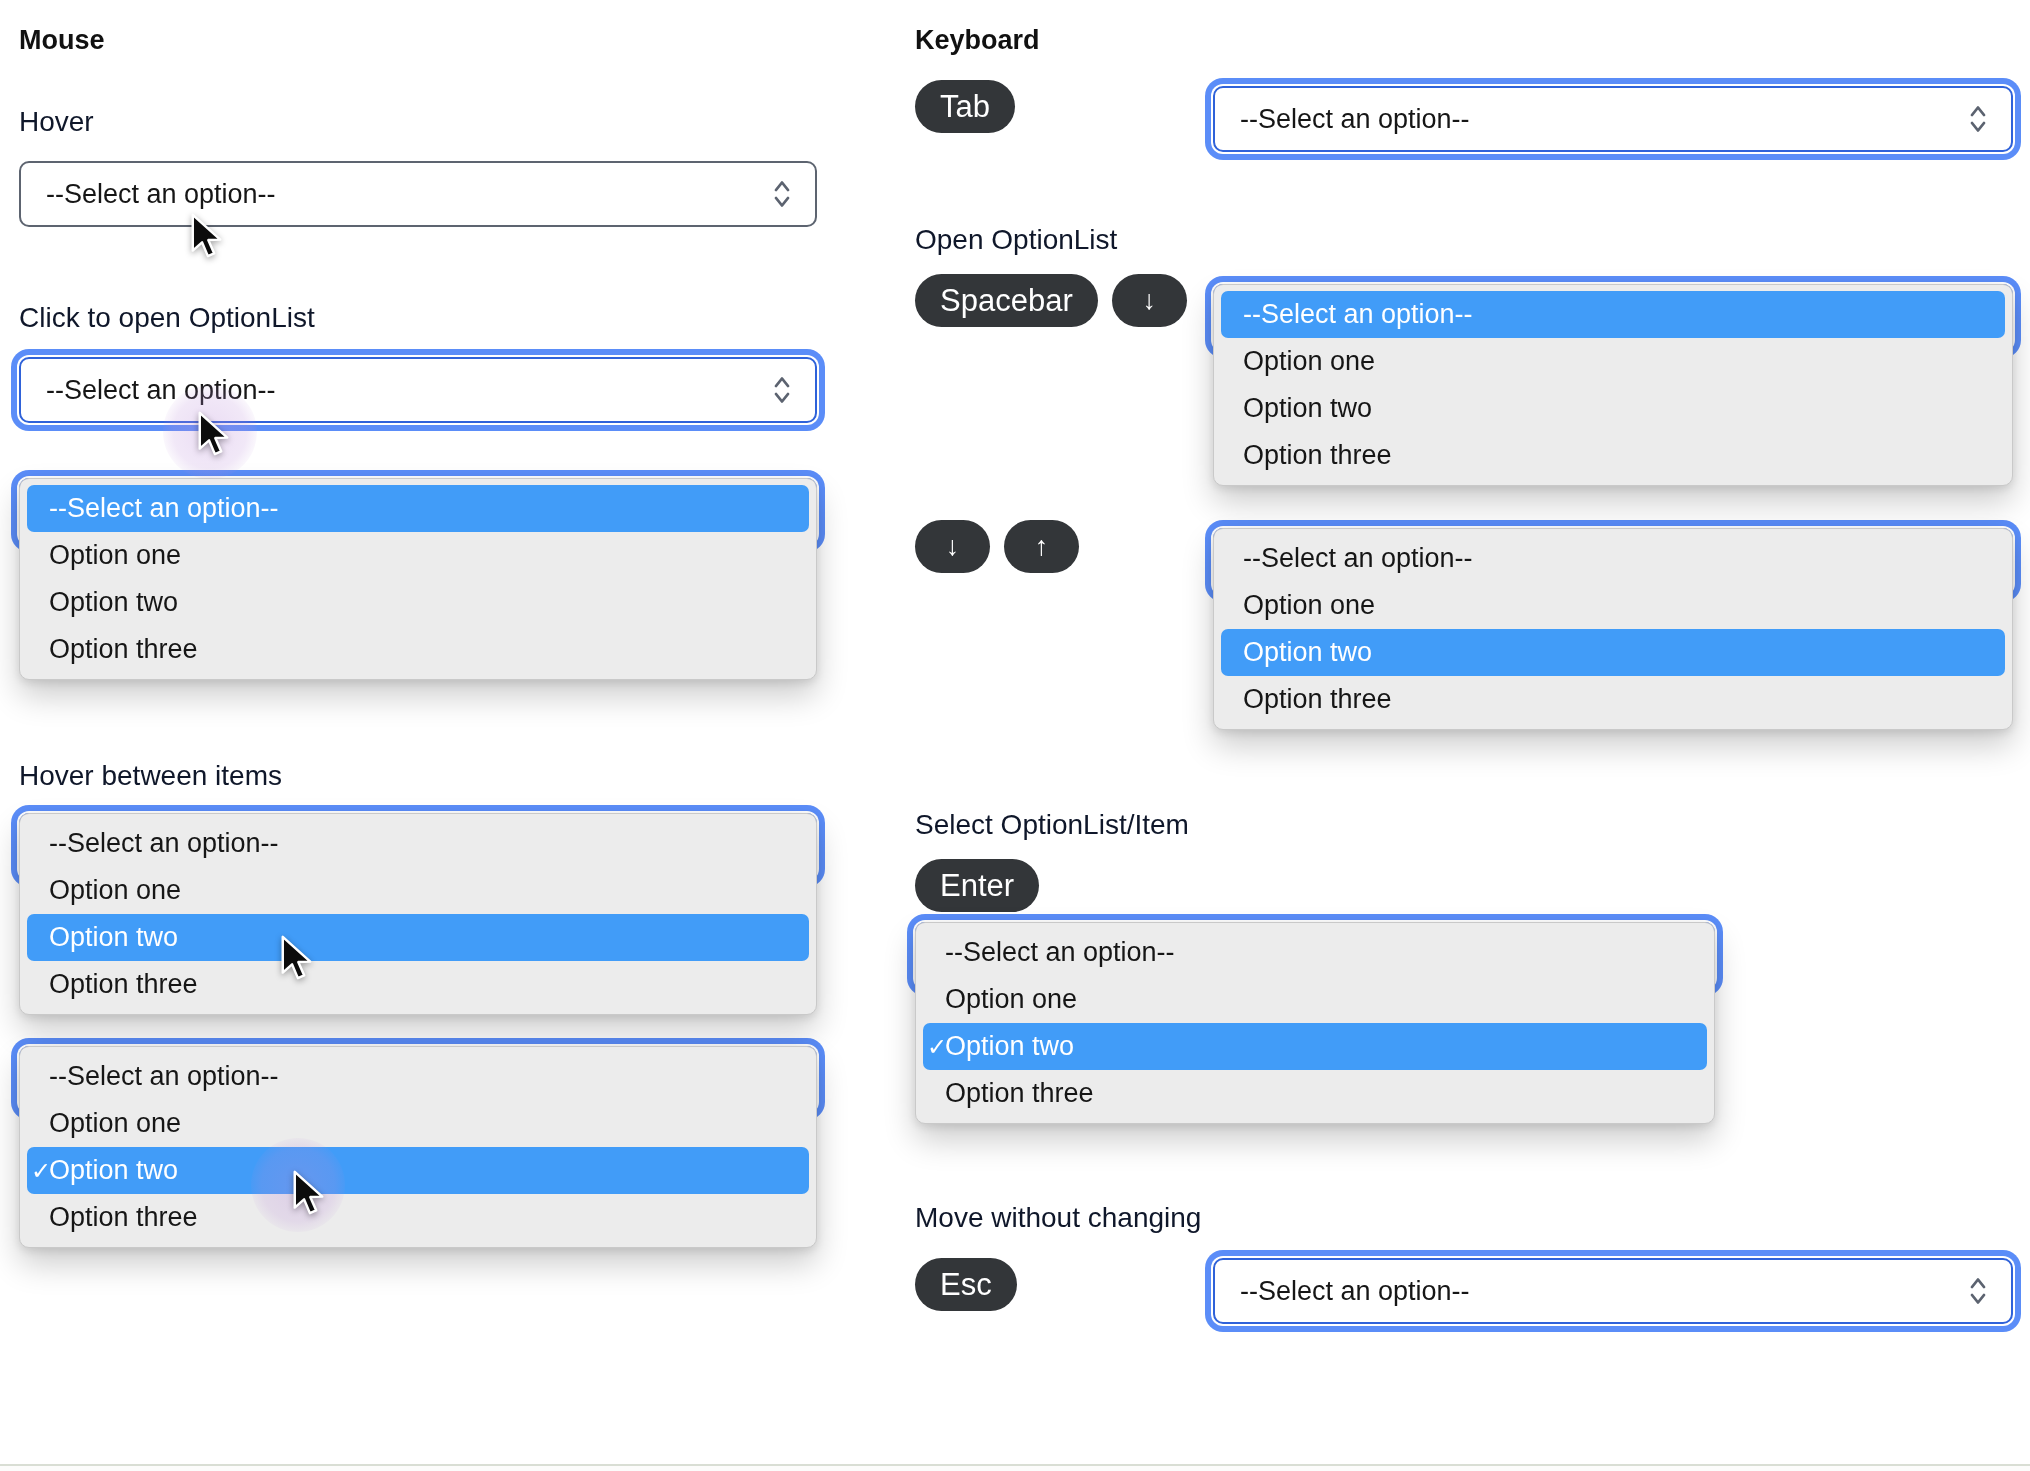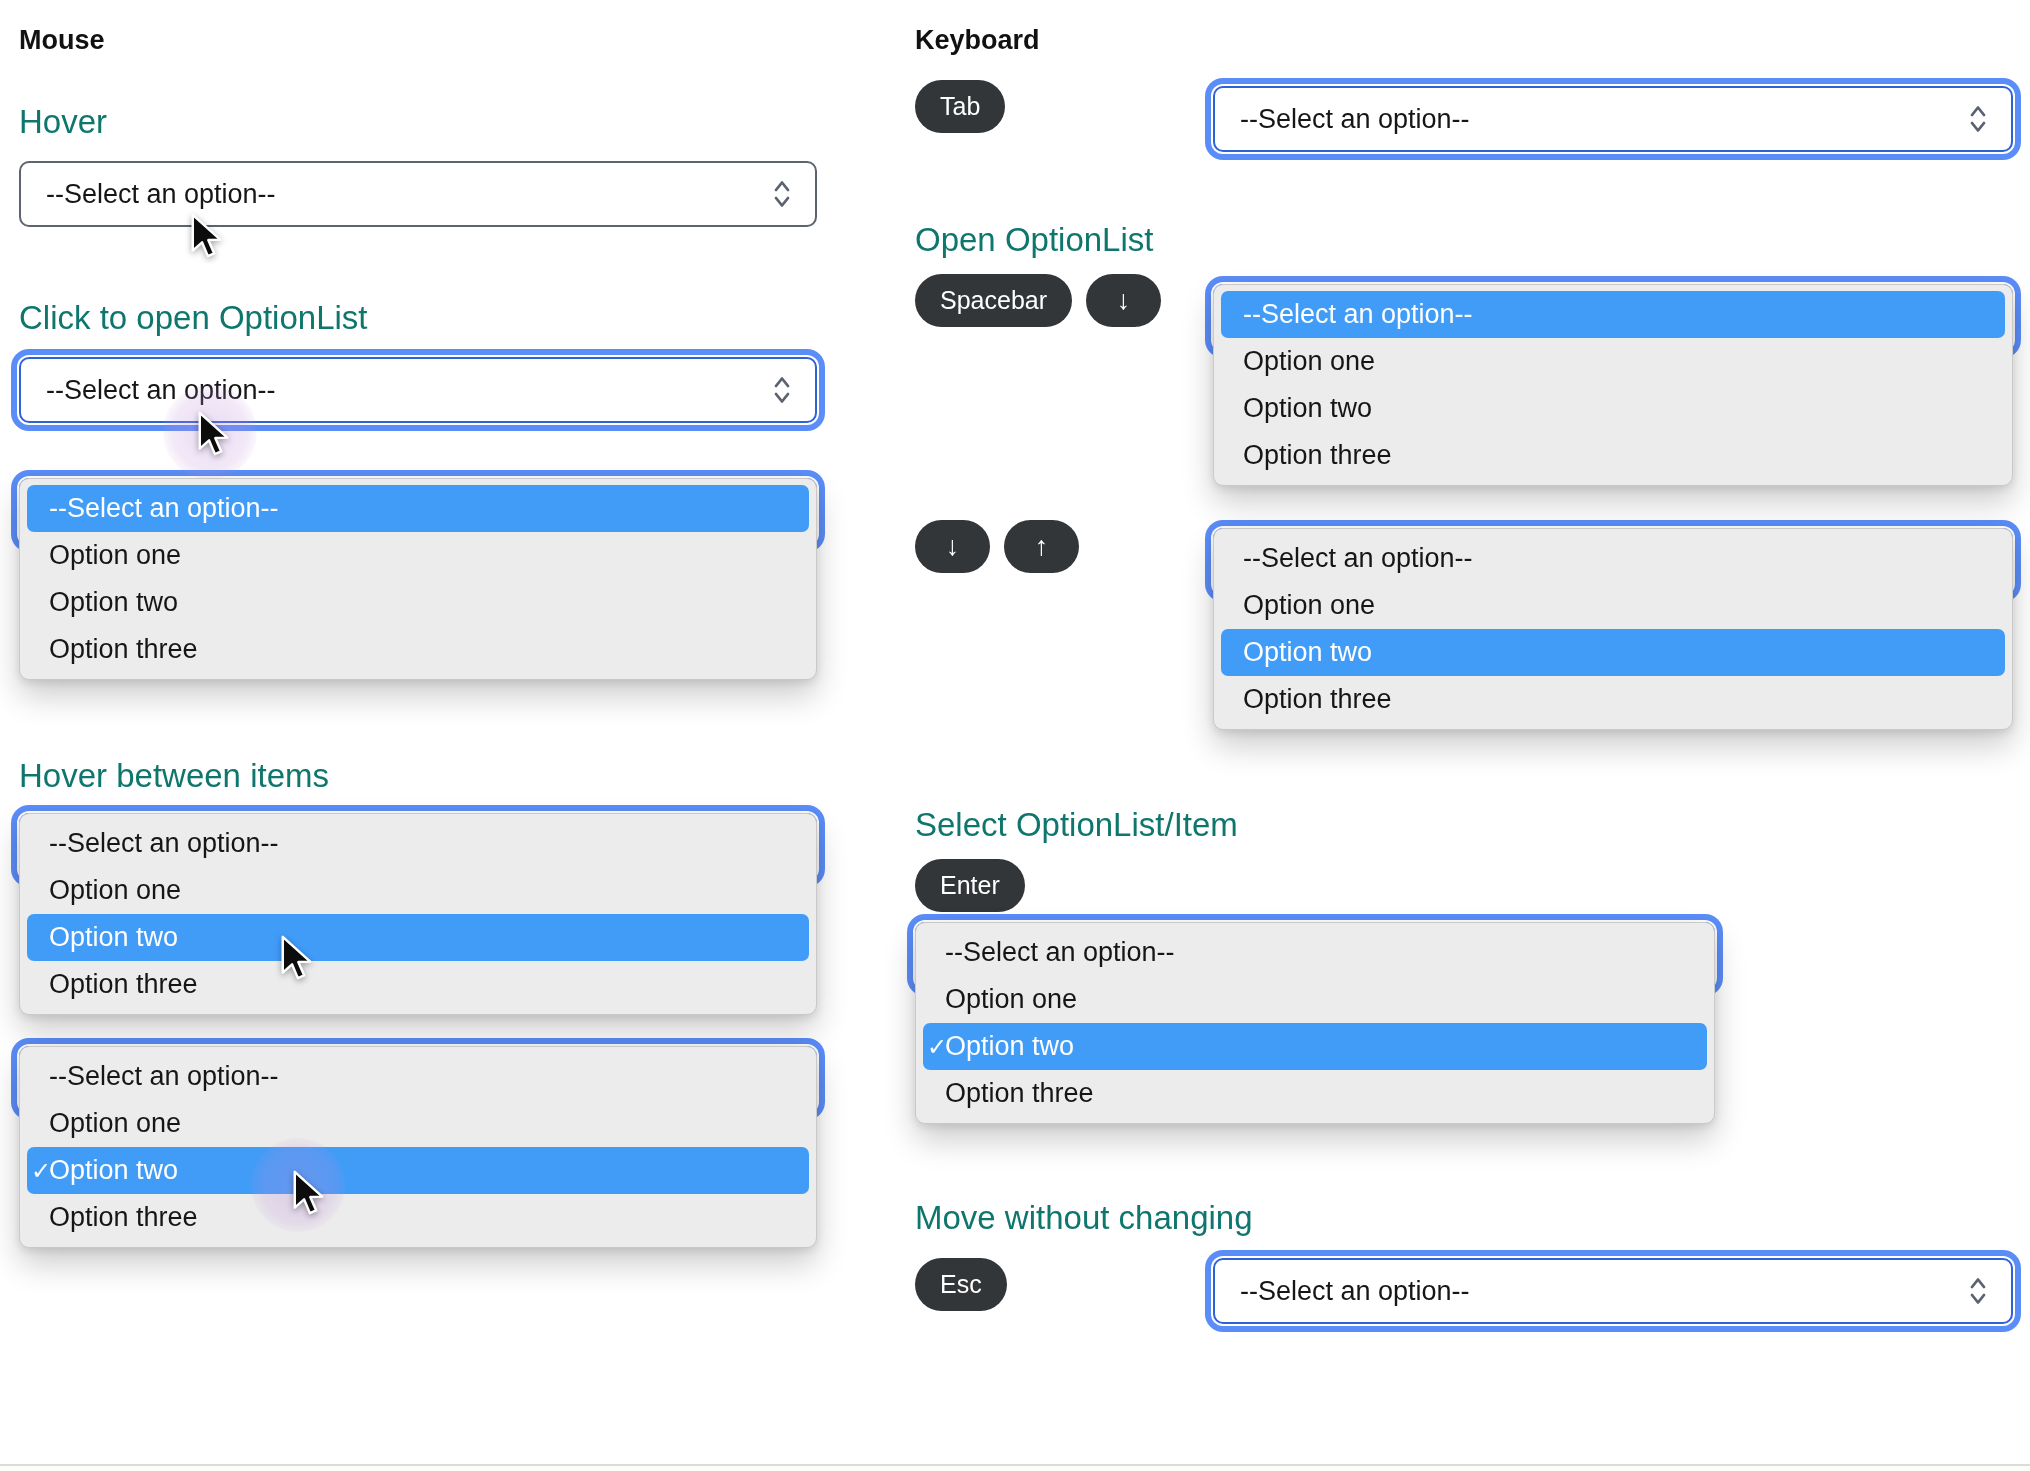--- a/index.html
+++ b/index.html
@@ -3,21 +3,21 @@
 <meta charset="utf-8">
 <style>
   html,body{margin:0;padding:0;background:#fff;}
   .page{position:relative;width:2030px;height:1471px;overflow:hidden;background:#fff;
         font-family:"Liberation Sans","DejaVu Sans",sans-serif;color:#1a1a1a;}
   .col{position:absolute;top:8px;}
   .col-left{left:19px;width:798px;}
   .col-right{left:915px;width:1108px;}
 
   .colhead{font-size:27px;font-weight:700;line-height:36px;color:#111;margin:14px 0 0;}
-  .seclabel{font-size:33px;font-weight:400;line-height:36px;color:#0f766e;}
+  .seclabel{font-size:28px;font-weight:400;line-height:36px;color:#0f172a;}
 
   
   .sel{position:relative;height:66px;background:#fff;border:2px solid #5d6470;border-radius:10px;
        display:flex;align-items:center;box-sizing:border-box;}
   .sel-text{padding-left:25px;font-size:27px;color:#161616;}
   .stepper{position:absolute;right:22px;top:50%;transform:translateY(-50%);}
   .sel.focused{border:2px solid #2f62d9;box-shadow:0 0 0 2px #ffffff,0 0 0 8px #5b8df8;}
 
   
   .demo{position:relative;width:100%;height:214px;}
@@ -27,21 +27,21 @@
          border-radius:10px;padding:6px 0;box-sizing:border-box;
          box-shadow:0 16px 32px rgba(0,0,0,0.20),0 3px 8px rgba(0,0,0,0.10);}
   .opt{position:relative;height:47px;line-height:47px;font-size:27px;color:#161616;
        padding-left:29px;white-space:nowrap;}
   .opt.hl{margin:0 7px;padding-left:22px;background:#419cf8;color:#fff;border-radius:7px;}
   .check{position:absolute;left:4px;top:0;font-size:24px;color:#fff;}
   .opt.hl .lbl{display:inline;}
 
   
   .keys{display:flex;gap:14px;align-items:flex-start;}
-  .keypill{background:#333639;color:#fff;font-size:25px;height:53px;line-height:53px;
+  .keypill{background:#333639;color:#fff;font-size:31px;height:53px;line-height:53px;
            border-radius:27px;padding:0 25px;display:inline-block;}
   .keypill.arrow{padding:0;width:75px;text-align:center;font-size:27px;}
 
   
   .krow{display:flex;align-items:flex-start;}
   .krow .keycell{width:298px;flex:none;}
   .krow .ctrl{width:800px;flex:none;}
 
   
   .cursor{position:absolute;z-index:5;filter:drop-shadow(0 2px 3px rgba(0,0,0,0.35));}

